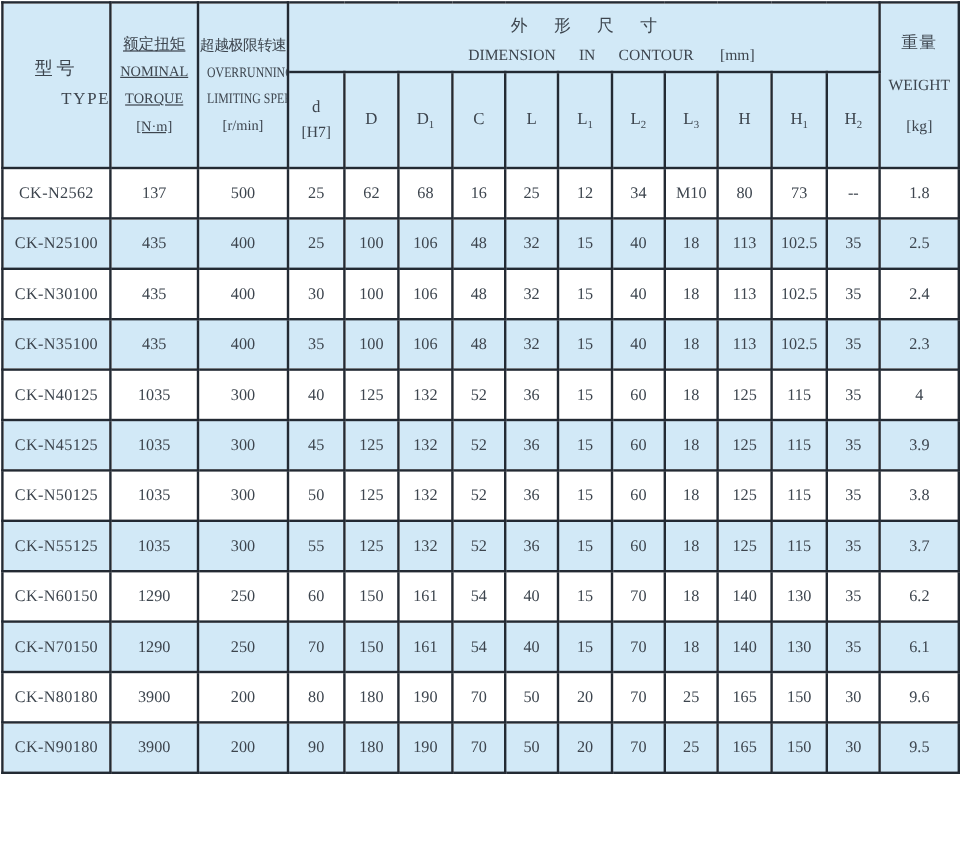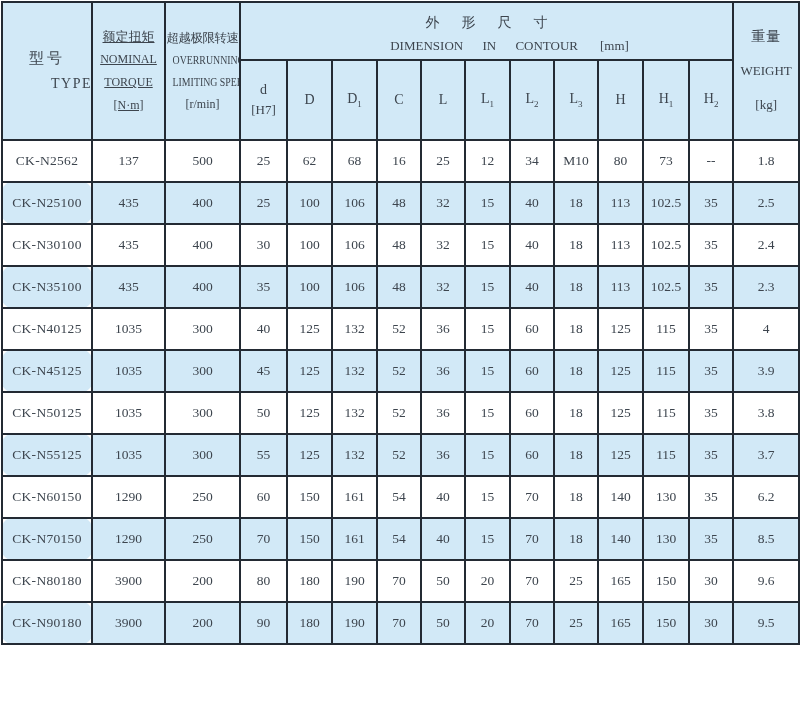--- a/index.html
+++ b/index.html
@@ -59,21 +59,21 @@
   th.dim-th .dim-l1 { line-height: 20px; font-size: 14px; }
   th.dim-th .dim-l2 { line-height: 20px; font-size: 13px; }
 
   
   .weight-th .zh { font-size: 14px; letter-spacing: 1px; line-height: 34px; }
   .weight-th .en { font-size: 13px; line-height: 34px; }
 
   
   tbody td { height: 42px; font-size: 13.5px; background: var(--white-row); }
   tbody tr:nth-child(even) td { background: var(--blue); }
-  tbody td.type-cell { font-size: 13.5px; letter-spacing: 0.3px; border-radius: 10px; }
+  tbody td.type-cell { font-size: 13.5px; letter-spacing: 0.3px; }
 
   
   .note {
     margin: 12px 0 0 2px;
     font-family: "Liberation Sans", "DejaVu Sans", sans-serif;
     font-size: 17px;
     color: var(--note-text);
     white-space: nowrap;
   }
   .note .note-prefix { color: var(--note-prefix); font-weight: bold; margin-right: 6px; }
@@ -311,21 +311,21 @@
           <td>150</td>
           <td>161</td>
           <td>54</td>
           <td>40</td>
           <td>15</td>
           <td>70</td>
           <td>18</td>
           <td>140</td>
           <td>130</td>
           <td>35</td>
-          <td>8.5</td>
+          <td>6.1</td>
         </tr>
         <tr>
           <td class="type-cell">CK-N80180</td>
           <td>3900</td>
           <td>200</td>
           <td>80</td>
           <td>180</td>
           <td>190</td>
           <td>70</td>
           <td>50</td>

